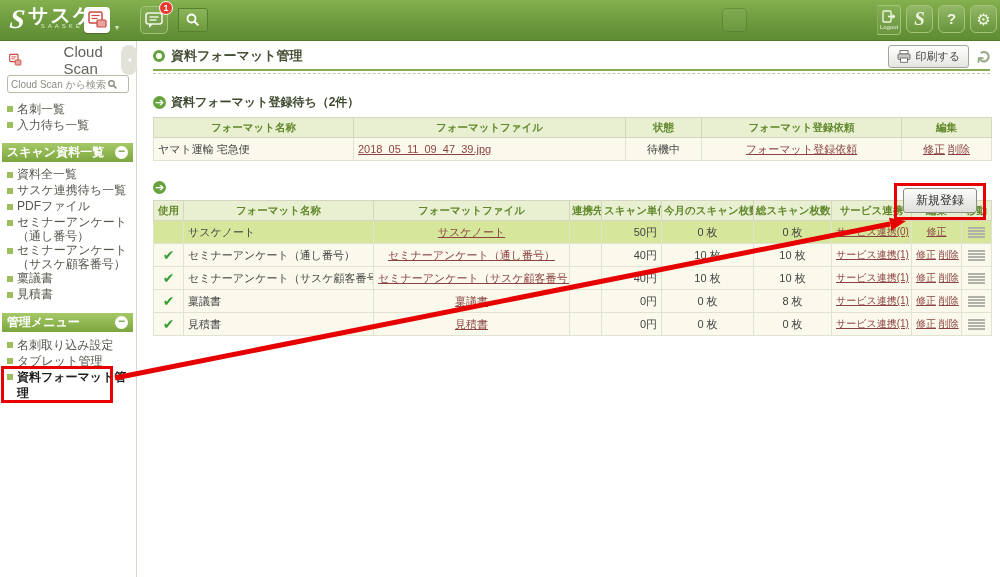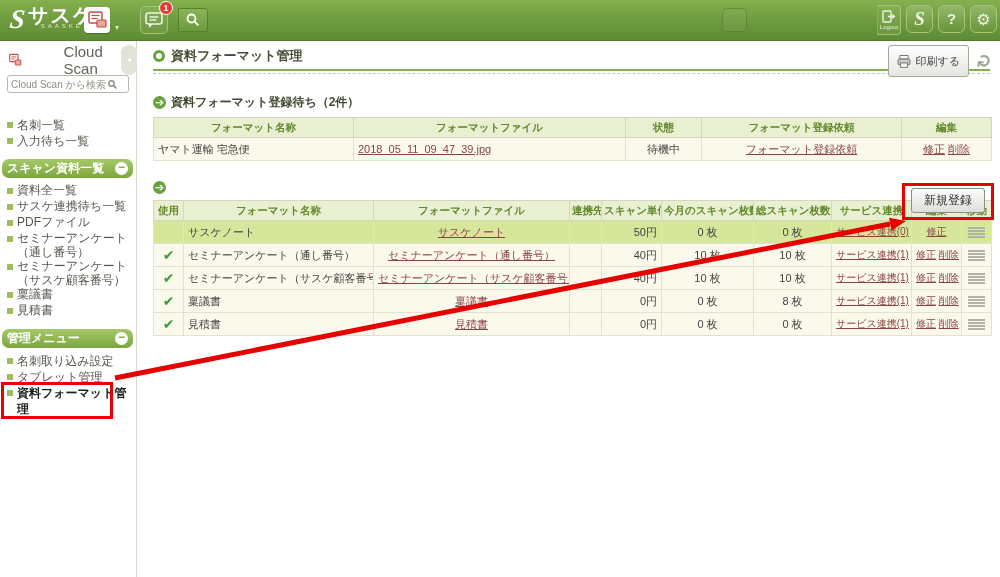--- a/index.html
+++ b/index.html
@@ -55,63 +55,63 @@
 .sb { position:absolute; left:0; top:41px; width:137px; bottom:0; background:#fff;
   border-right:1px solid #d8d8cb; }
 .sb-tab { position:absolute; left:121px; top:4px; width:16px; height:30px; background:#e2e2d8;
   border-radius:8px; color:#fff; font-size:8px; line-height:30px; text-align:center; z-index:2; }
 .sb-title { display:flex; align-items:center; gap:5px; padding:9px 6px 0 8px; height:29px; }
 .sb-title-text { font-size:15px; color:#63635a;margin-left:36px; }
 .sb-search { margin:5px 7px 0; height:18px; border:1px solid #b7b7aa; border-radius:3px;
   display:flex; align-items:center; padding:0 3px; }
 .sb-search input { border:none; outline:none; width:96px; font-size:10px; color:#777; background:transparent; }
 .sb-search input::placeholder { color:#8d8d83; opacity:1; }
-ul.sb-list { list-style:none; margin-top:24px; }
+ul.sb-list { list-style:none; margin-top:8px; }
 .sb-list li { position:relative; font-size:12px; color:#56564d; padding:0 2px 0 17px;
   line-height:16px; min-height:16px; }
 .sb-list.dbl li { line-height:14px; }
 .sb-list li::before { content:""; position:absolute; left:7px; top:5px; width:6px; height:6px; background:#a0bd5e; }
 .sb-bar { margin:10px 3px 0 2px; background:linear-gradient(#a5c967,#7da63f); color:#fff;
-  font-weight:bold; font-size:12px; border-radius:7px; padding:0 5px; height:19px;
+  font-weight:bold; font-size:12px; border-radius:0; padding:0 5px; height:19px;
   display:flex; justify-content:space-between; align-items:center; }
 .minus-icon { width:13px; height:13px; background:#fff; color:#7da63f; border-radius:50%;
   font-size:12px; line-height:11px; text-align:center; font-weight:bold; }
 .sb-list.mt5 { margin-top:5px; }
 li.active-item { font-weight:bold; color:#1d1d1d; }
 .red-box { position:absolute; left:1px; right:23px; top:-3px; bottom:-2px;
   border:3px solid #e60000; pointer-events:none; }
 
 
 .main { position:absolute; left:138px; top:41px; right:0; bottom:0; }
 .content { position:relative; height:100%; padding:6px 10px 0 15px; }
 .page-head { display:flex; align-items:center; gap:6px; height:18px; }
 .donut-icon { width:12px; height:12px; border:3px solid #67a23d; border-radius:50%; background:#fff; }
 .page-title { font-size:13px; font-weight:bold; color:#454f35; }
 .head-tools { position:absolute; top:4px; right:8px; display:flex; align-items:center; gap:8px; }
 .print-btn { display:flex; gap:4px; align-items:center; border:1px solid #a5a59c; border-radius:3px;
-  background:linear-gradient(#fefefe,#e5e5e0); padding:0 8px; font-size:11px; color:#444; height:32px; }
+  background:linear-gradient(#fefefe,#e5e5e0); padding:0 8px; font-size:11px; color:#444; height:23px; }
 .refresh-icon { font-size:18px; color:#9aaa89; font-weight:bold; transform:rotate(-85deg); }
 .divider { margin-top:4px; border-top:2px solid #86ae4e; height:5px; border-bottom:1px dashed #c6c6b2; }
 .section-head { margin-top:20px; display:flex; align-items:center; gap:5px;
   font-size:12px; font-weight:bold; color:#3e4930; }
 .plus-icon { width:13px; height:13px; border-radius:50%; background:#67a23d; color:#fff;
   font-size:11px; line-height:12px; text-align:center; font-weight:bold; flex:0 0 13px; }
 table { width:100%; border-collapse:collapse; table-layout:fixed; margin-top:6px; }
 th { background:#e9f0d1; color:#61882c; font-weight:bold; font-size:10.5px;
   border:1px solid #d5d5c1; height:20px; padding:1px 2px; white-space:nowrap; overflow:hidden; text-align:center; }
 td { background:#fbf9ec; border:1px solid #e2e2d1; font-size:11px; color:#444; height:23px;
   padding:1px 4px; white-space:nowrap; overflow:hidden; }
 td a, .lnk { color:#8b4343; text-decoration:underline; cursor:pointer; }
 td.c { text-align:center; } td.r { text-align:right; }
 tr.hl td { background:#d6e79c; }
 tr.hl td.cell-name, tr.hl td.cell-file a { font-weight:normal; }
 .check-icon { color:#399d35; font-size:14px; font-weight:bold; }
 .drag-icon { width:17px; height:11px; margin:0 auto; cursor:grab;
   background:repeating-linear-gradient(#b2b2aa 0 2px,transparent 2px 3px); }
-.new-btn-wrap { position:absolute; top:142px; right:6px; border:3px solid #e60000;
+.new-btn-wrap { position:absolute; top:142px; right:14px; border:3px solid #e60000;
   padding:2px 6px 4px; z-index:6; background:transparent; }
 .new-btn { border:1px solid #8d8d84; border-radius:3px; background:linear-gradient(#fcfcfb,#dededa);
   font-size:12px; color:#333; padding:3px 12px; cursor:pointer; }
 
 
 .annot { position:absolute; left:0; top:0; z-index:10; pointer-events:none; }
 
 svg.ic { display:block; }
 </style>
 </head>

